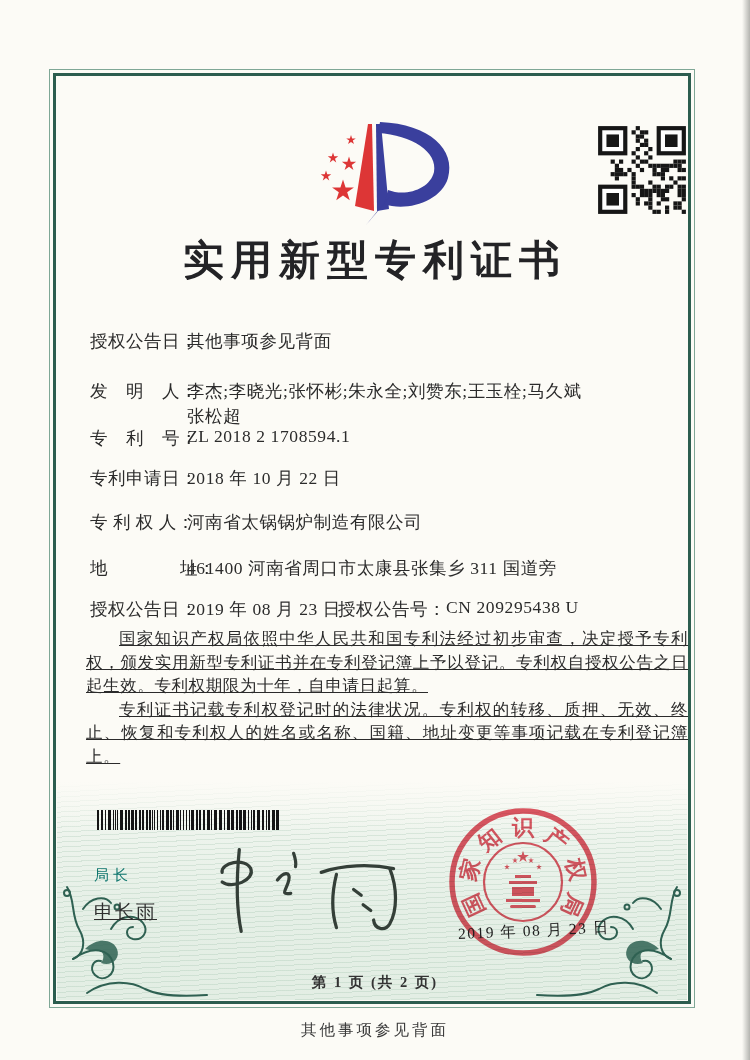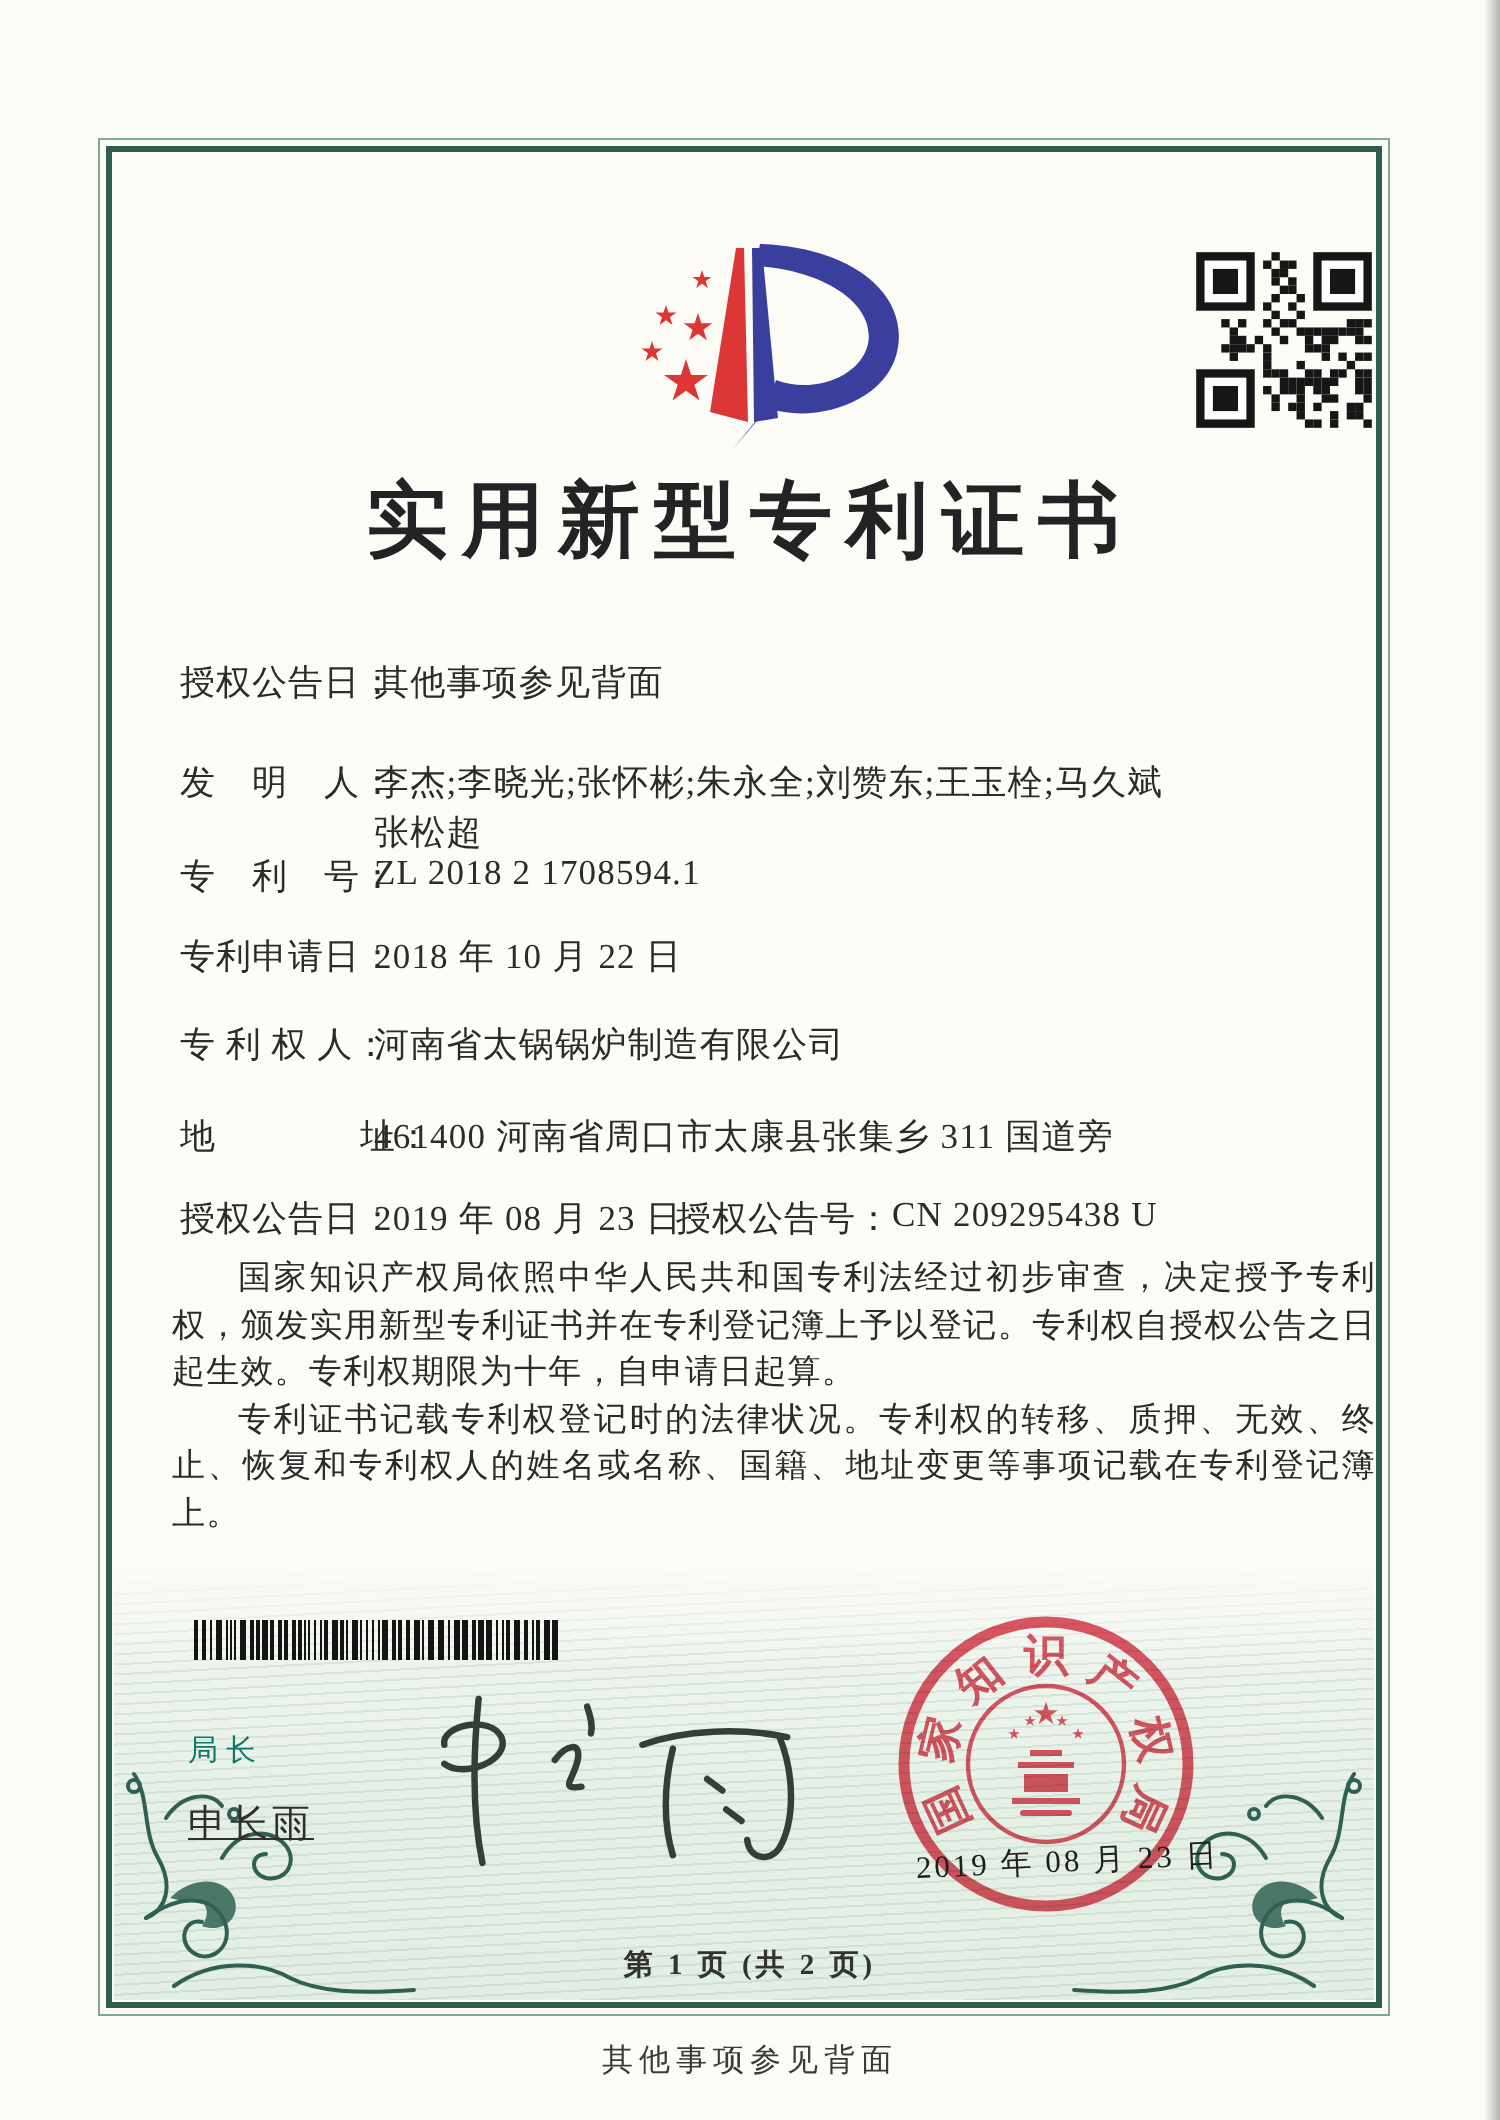--- a/index.html
+++ b/index.html
@@ -37,21 +37,21 @@
     left:0; top:233px; width:100%; text-align:center;
     font-size:41px; font-weight:700; letter-spacing:7px; color:#232326;
   }
 
   .row  { left:0; width:100%; font-size:17.5px; }
   .lbl  { position:absolute; left:90px;  white-space:nowrap; letter-spacing:.5px; }
   .val  { position:absolute; left:187px; white-space:nowrap; letter-spacing:.6px; }
   .lbl2 { position:absolute; left:338px; white-space:nowrap; letter-spacing:.5px; }
   .val2 { position:absolute; left:446px; white-space:nowrap; letter-spacing:.6px; }
 
-  .paras { left:86px; top:627px; width:602px; text-align:justify; font-size:16.5px; letter-spacing:.6px; }
+  .paras { left:86px; top:627px; width:602px; text-align:justify; font-size:16.5px; letter-spacing:.6px;text-decoration:underline; }
   .paras p { text-indent:2em; line-height:23.6px; }
 
   .barcode   { left:97px; top:810px; }
   .sig-title { left:94px; top:866px; font-size:15px; letter-spacing:4px; color:#0f766e;text-align:center; }
   .sig-name  { left:94px; top:899px; font-size:19px; letter-spacing:2px; color:#2f2f2f;text-decoration:underline; }
   .sig-svg   { left:203px; top:840px; }
 
   .seal { left:438px; top:797px; mix-blend-mode:multiply; opacity:.92; }
   .seal-date {
     left:458px; top:924px; font-size:15.5px; letter-spacing:1.5px; color:#1e1e1e;

